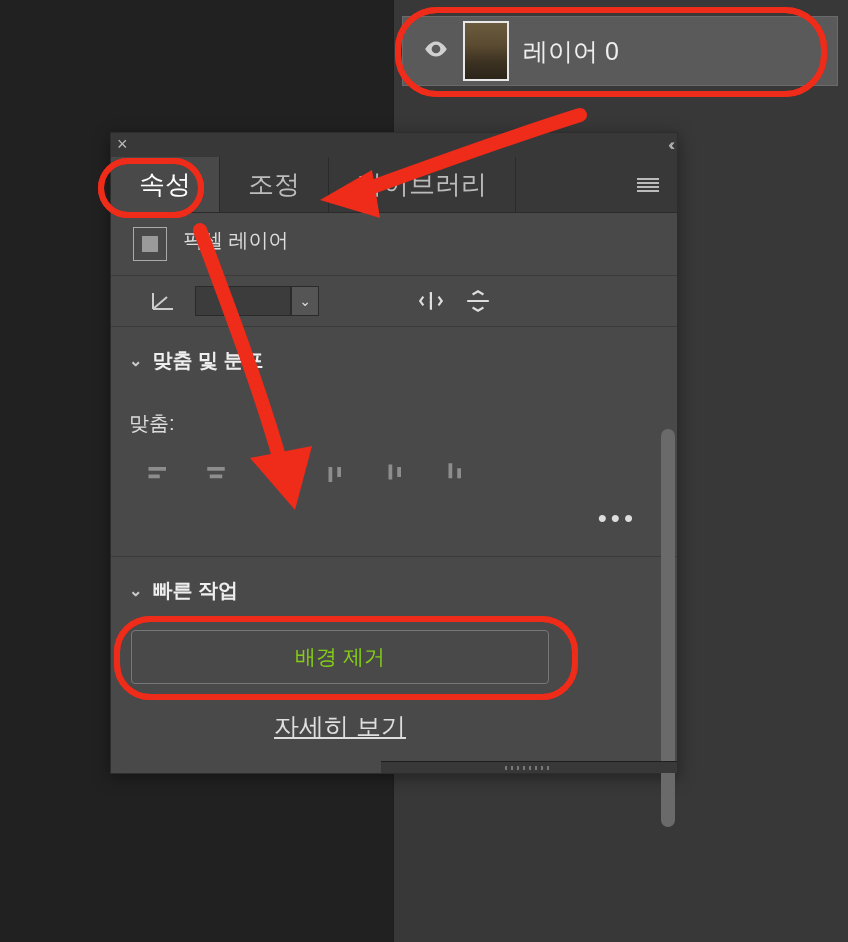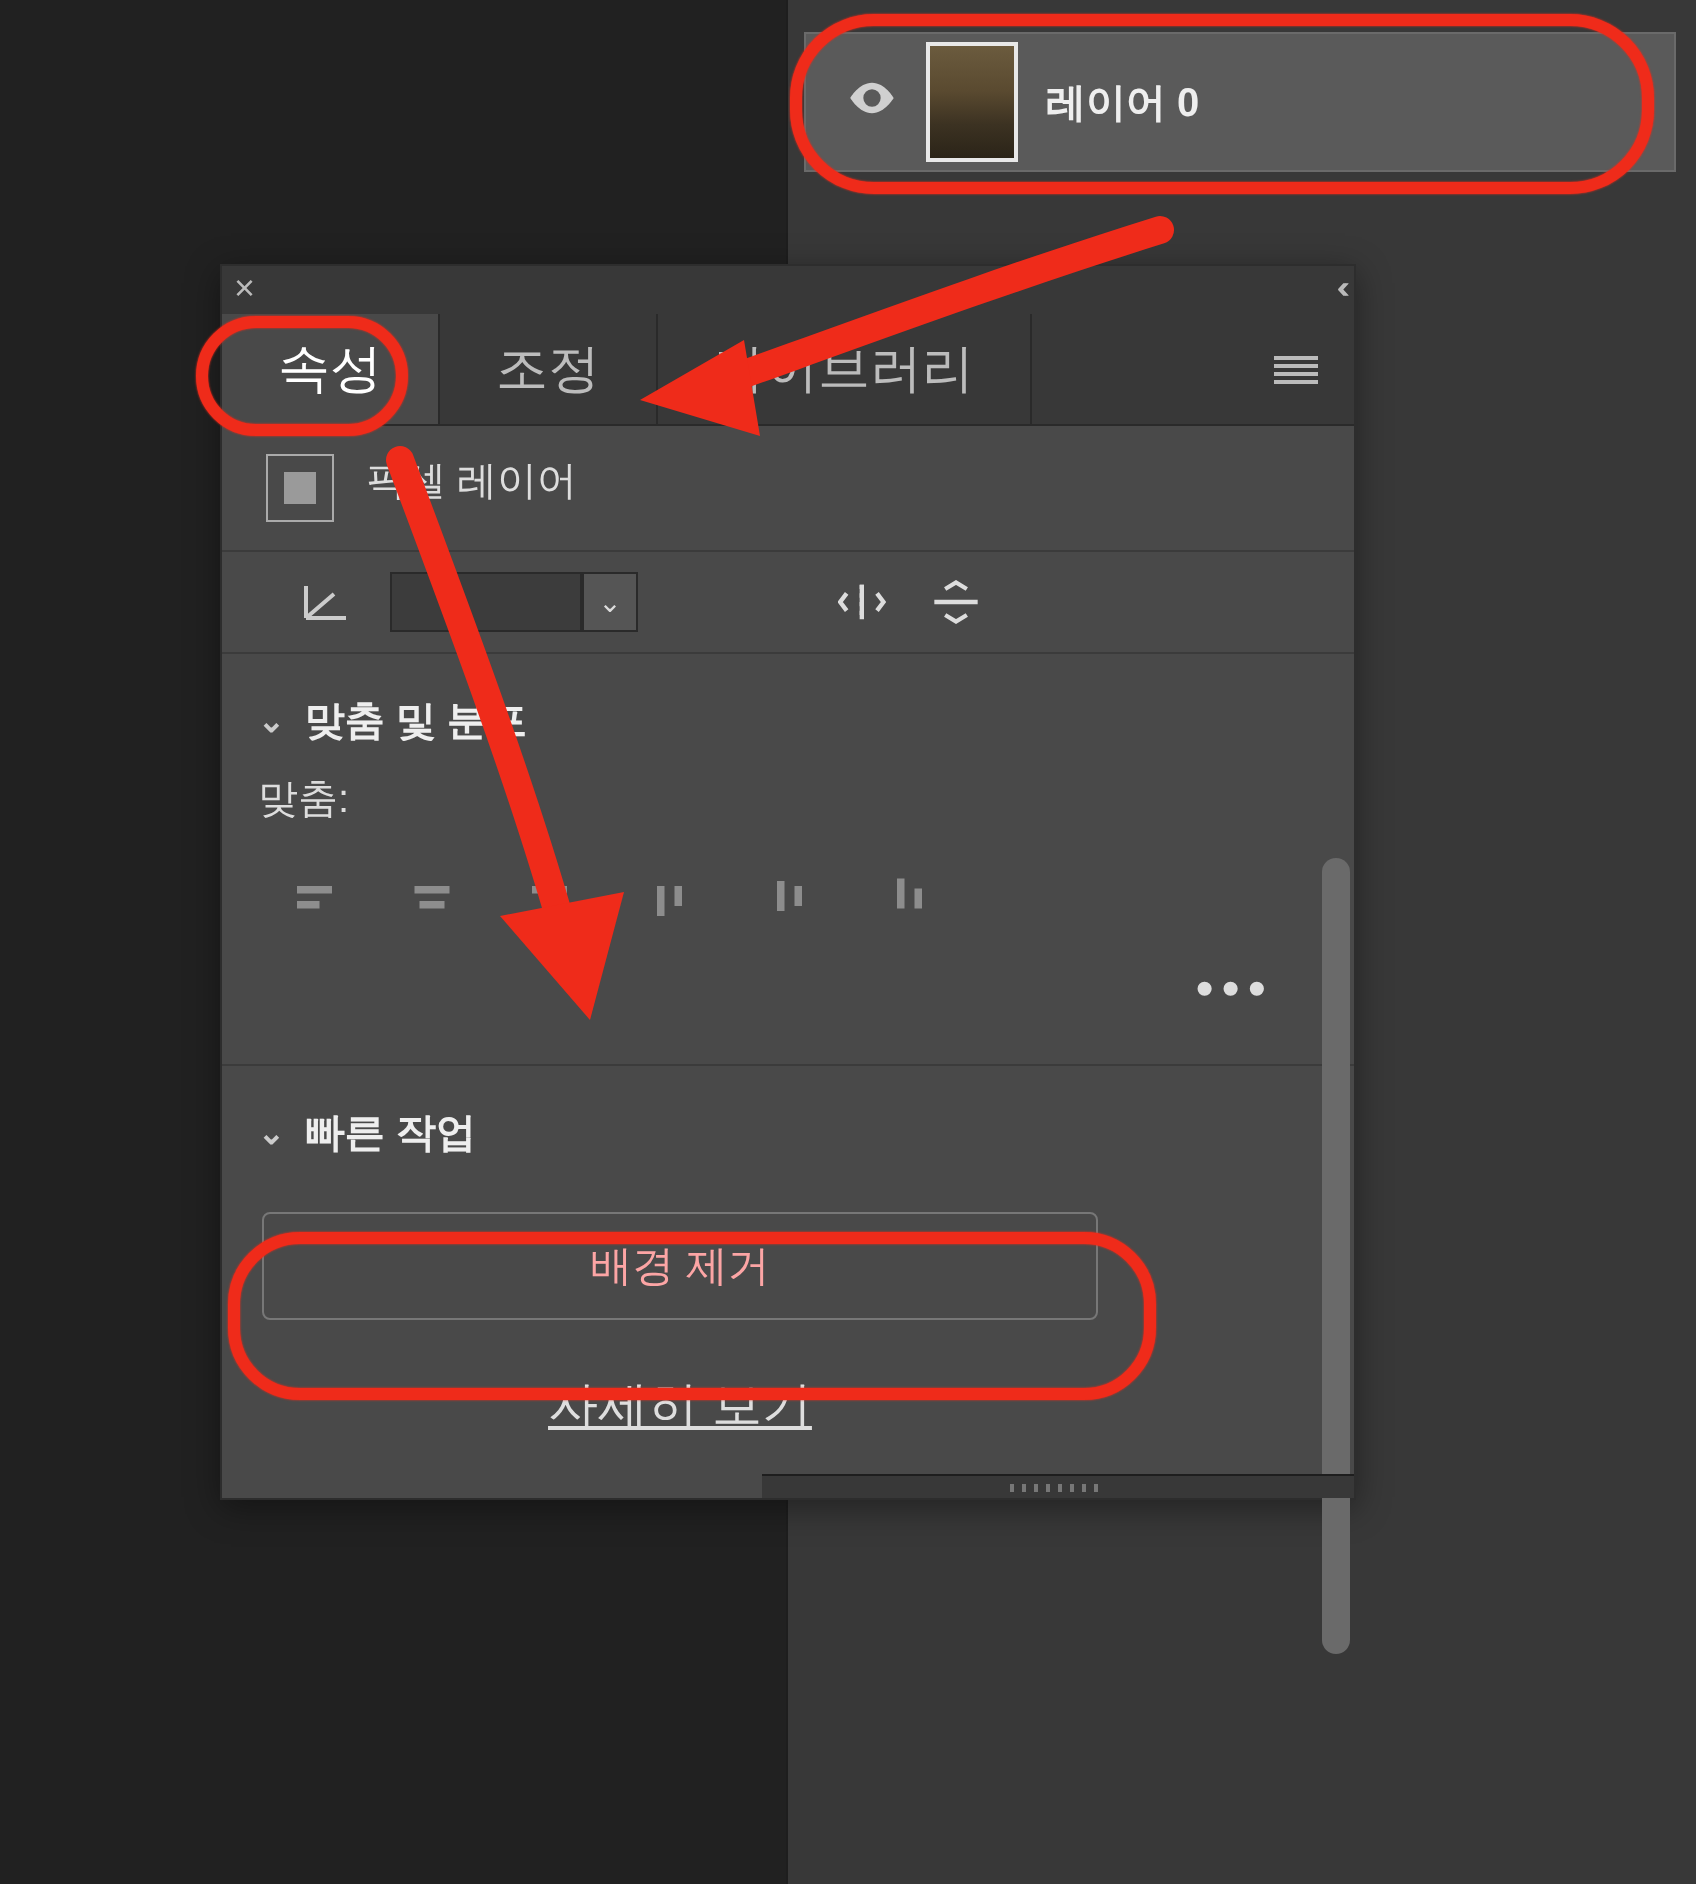--- a/index.html
+++ b/index.html
@@ -34,21 +34,21 @@
     gap: 14px;
     padding-left: 20px;
   }
   .eye-icon svg { width: 26px; height: 26px; fill: #d0d0d0; }
   .layer-thumb {
     width: 46px; height: 60px;
     border: 2px solid #e8e8e8;
     background: linear-gradient(180deg,#6b5b3e 0%,#5a4a30 40%,#3c3222 70%,#2b2418 100%);
     position: relative;
   }
-  .layer-name { font-size: 20px; color: #eee; font-weight: bold; }
+  .layer-name { font-size: 25px; color: #eee; }
 
   
   .prop-panel {
     position: absolute;
     left: 110px;
     top: 132px;
     width: 568px;
     background: #494949;
     border: 1px solid #2d2d2d;
     box-shadow: 0 4px 16px rgba(0,0,0,.4);
@@ -127,21 +127,21 @@
   }
   .flip-h, .flip-v { width: 26px; height: 22px; color:#ddd; }
 
   .section-header {
     display: flex; align-items: center; gap: 10px;
     padding: 20px 18px 12px;
     font-size: 20px; font-weight: 600; color: #eee;
   }
   .chev { font-size: 16px; color: #ccc; }
 
-  .align-label { font-size: 20px; color: #ddd; padding-left: 18px; }
+  .align-label { font-size: 20px; color: #ddd; padding-left: 18px; margin-top: 24px; }
   .align-row {
     display: flex; gap: 30px; padding: 22px 30px 8px;
   }
   .align-btn {
     width: 30px; height: 26px; opacity: .6;
   }
   .more-dots {
     text-align: right; padding: 10px 40px 22px; font-size: 26px; letter-spacing: 4px; color:#ddd;
   }
 
@@ -150,21 +150,21 @@
   .qa-body { padding: 14px 20px 30px; }
   .qa-btn {
     display: block;
     width: 418px;
     margin: 0 0 18px 0;
     height: 54px;
     background: #494949;
     border: 1px solid #777;
     border-radius: 4px;
     font-size: 21px;
-    color: #fca5a5;
+    color: #84cc16;
     cursor: pointer;
   }
   .qa-link {
     display: block; text-align: center; width: 418px;
     font-size: 25px; color: #dedede; text-decoration: underline;
     padding-top: 8px;
   }
 
   .scroll-thumb {
     position: absolute; right: 2px; top: 296px; width: 14px; height: 398px;

